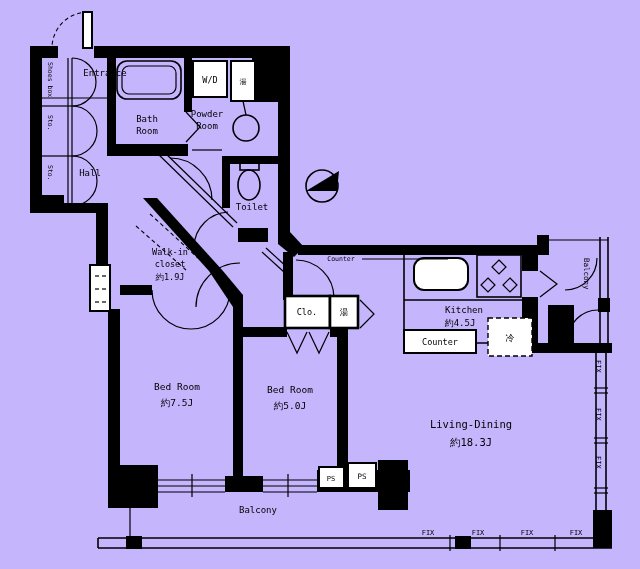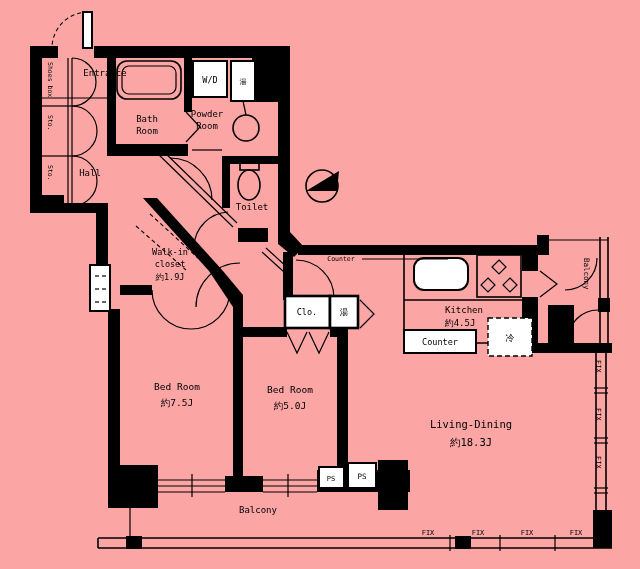--- a/index.html
+++ b/index.html
@@ -1,16 +1,16 @@
 <!DOCTYPE html>
 <html><head>
 <meta charset="utf-8">
 <style>
   html,body{margin:0;padding:0;background:#ffffff;}
-  .stage{width:640px;height:569px;position:relative;background:#fca5a5;}
+  .stage{width:640px;height:569px;position:relative;background:#c4b5fd;}
   svg text{font-family:"DejaVu Sans Mono","Liberation Mono",monospace;fill:#000;}
   .t6{font-size:6.5px}.t7{font-size:7px}.t75{font-size:7.5px}.t8{font-size:8.5px}
   .t9{font-size:9px}.t95{font-size:9.5px}.t10{font-size:10.5px}
   .mid{text-anchor:middle}
   .wall{fill:#000;stroke:none}
   .box{fill:#fff;stroke:#000;stroke-width:2}
   .box3{fill:#fff;stroke:#000;stroke-width:2.6}
   .thin{fill:none;stroke:#000;stroke-width:1.2}
   .thin15{fill:none;stroke:#000;stroke-width:1.6}
   .arc{fill:none;stroke:#000;stroke-width:1.2}

